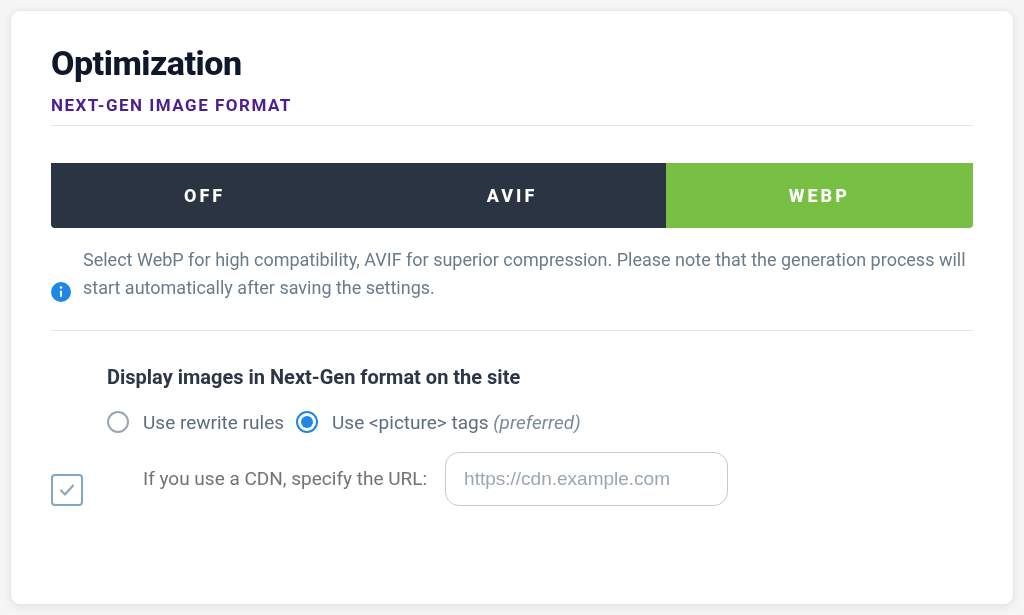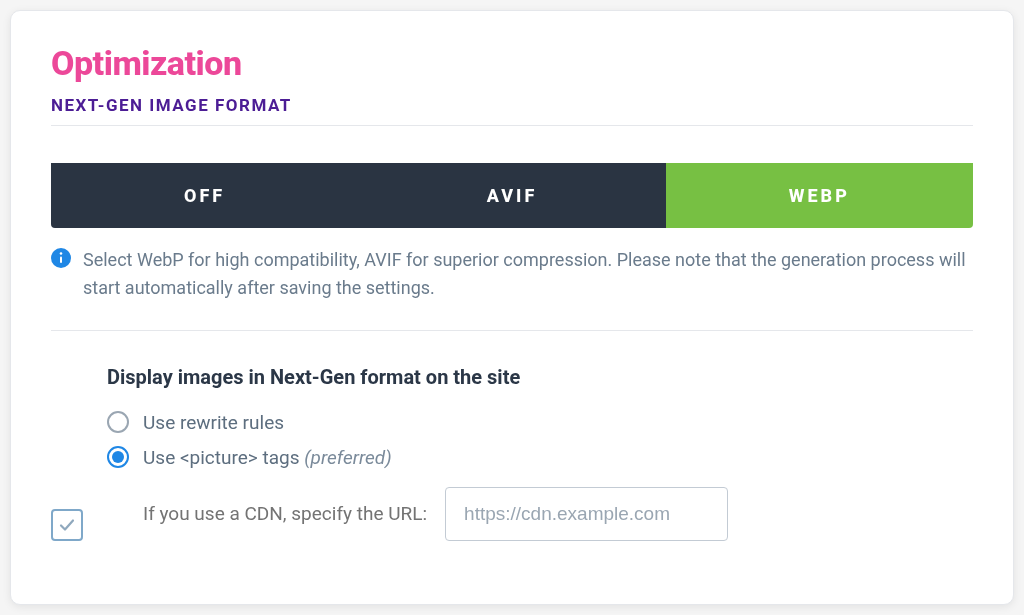--- a/index.html
+++ b/index.html
@@ -16,21 +16,21 @@
     border: 1px solid #e5e7eb;
     border-radius: 10px;
     box-shadow: 0 2px 8px rgba(0,0,0,0.08);
     padding: 32px 40px 0 40px;
     height: 595px;
     overflow: hidden;
   }
   .title {
     font-size: 34px;
     font-weight: 800;
-    color: #ec4899;
+    color: #0f172a;
     letter-spacing: -0.5px;
     margin-bottom: 12px;
   }
   .subtitle {
     font-size: 17px;
     font-weight: 700;
     letter-spacing: 1.5px;
     color: #4c1d95;
     text-transform: uppercase;
     padding-bottom: 10px;
@@ -55,21 +55,21 @@
     background: #2a3442;
     color: #fff;
     margin-top: 7px;
   }
   .seg-btn.active {
     background: #77c043;
     color: #fff;
   }
   .info-row {
     display: flex;
-    align-items: flex-start;
+    align-items: flex-end;
     gap: 12px;
     margin-bottom: 28px;
   }
   .info-icon {
     width: 20px;
     height: 20px;
     flex-shrink: 0;
     margin-top: 2px;
   }
   .info-text {
@@ -100,21 +100,21 @@
     margin-top: -2px;
   }
   .check-label {
     font-size: 20px;
     font-weight: 700;
     color: #2b3747;
     margin-bottom: 22px;
   }
   .radio-group {
     display: flex;
-    flex-direction: column;
+    flex-direction: row;
     gap: 12px;
   }
   .radio-row {
     display: flex;
     align-items: center;
     gap: 14px;
   }
   .radio {
     width: 22px;
     height: 22px;
@@ -153,21 +153,21 @@
   }
   .cdn-label {
     font-size: 19px;
     color: #737373;
   }
   .cdn-input {
     flex: 1;
     max-width: 440px;
     height: 54px;
     border: 1px solid #c3cbd4;
-    border-radius: 4px;
+    border-radius: 14px;
     padding: 0 18px;
     font-size: 19px;
     color: #555;
     outline: none;
   }
   .cdn-input::placeholder {
     color: #9aa6b2;
   }
 </style>
 </head>

